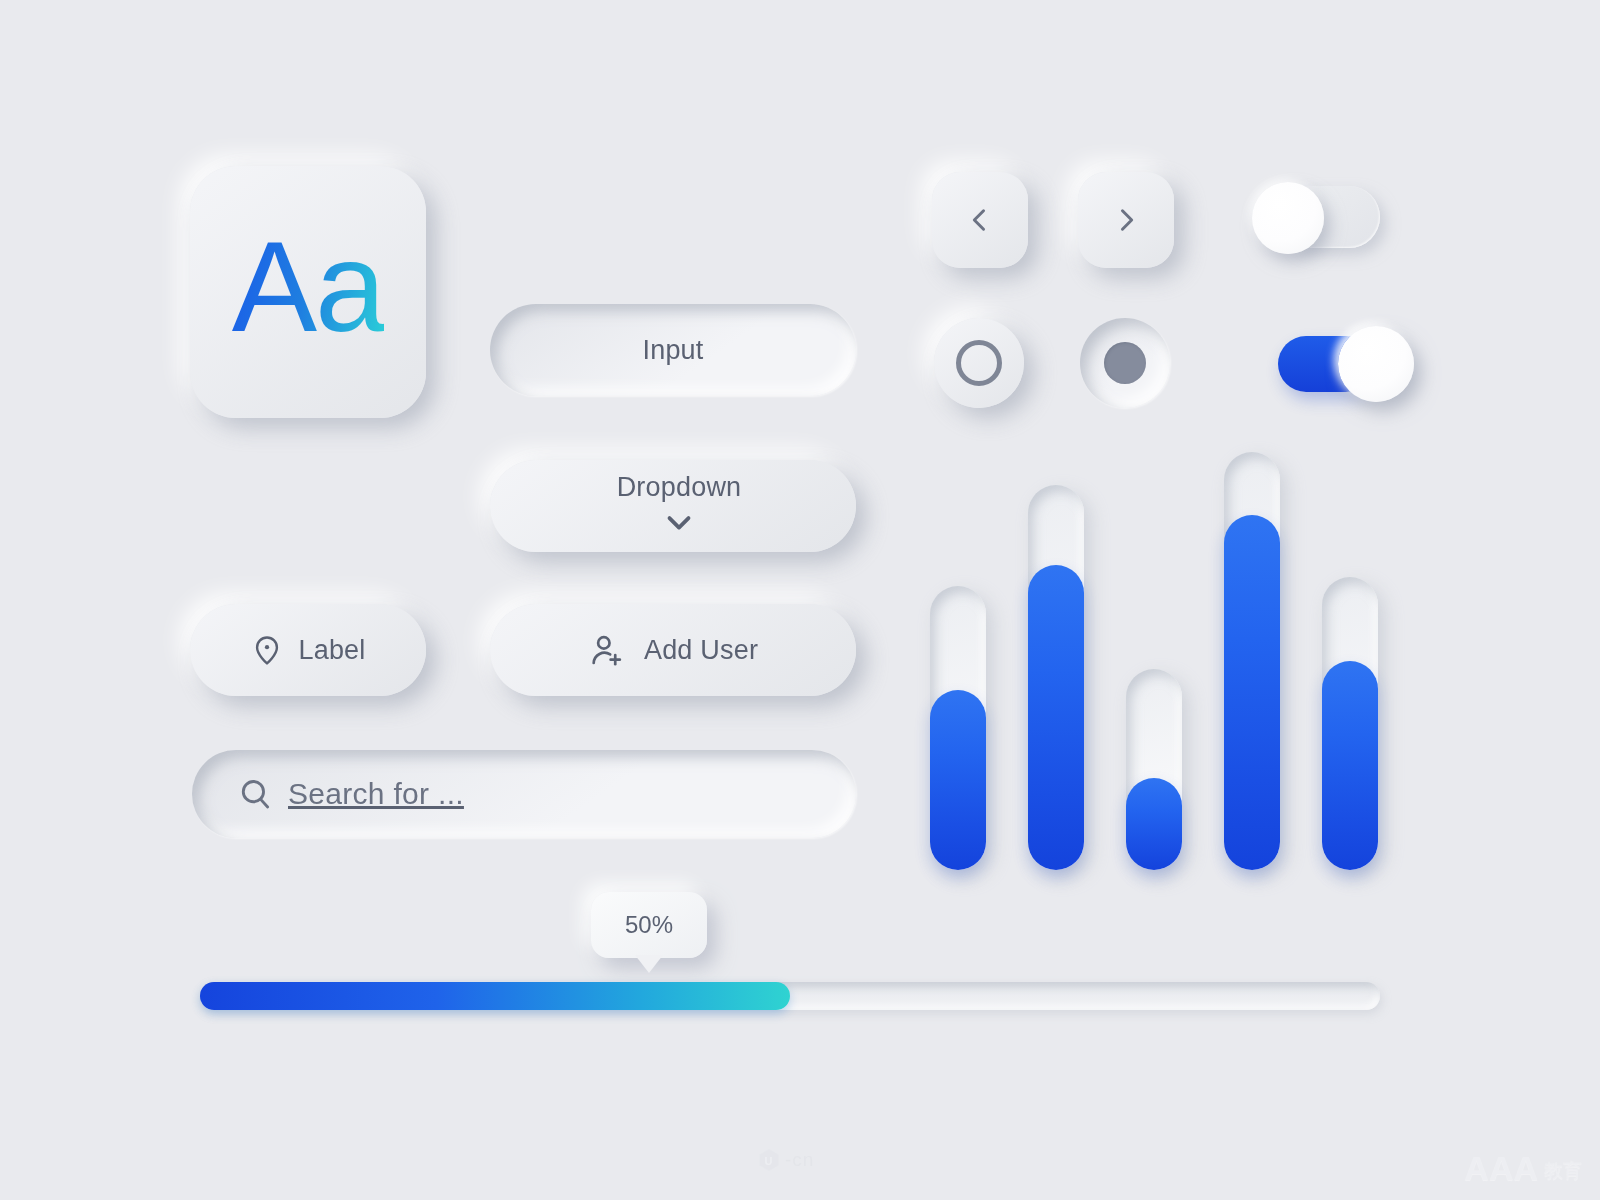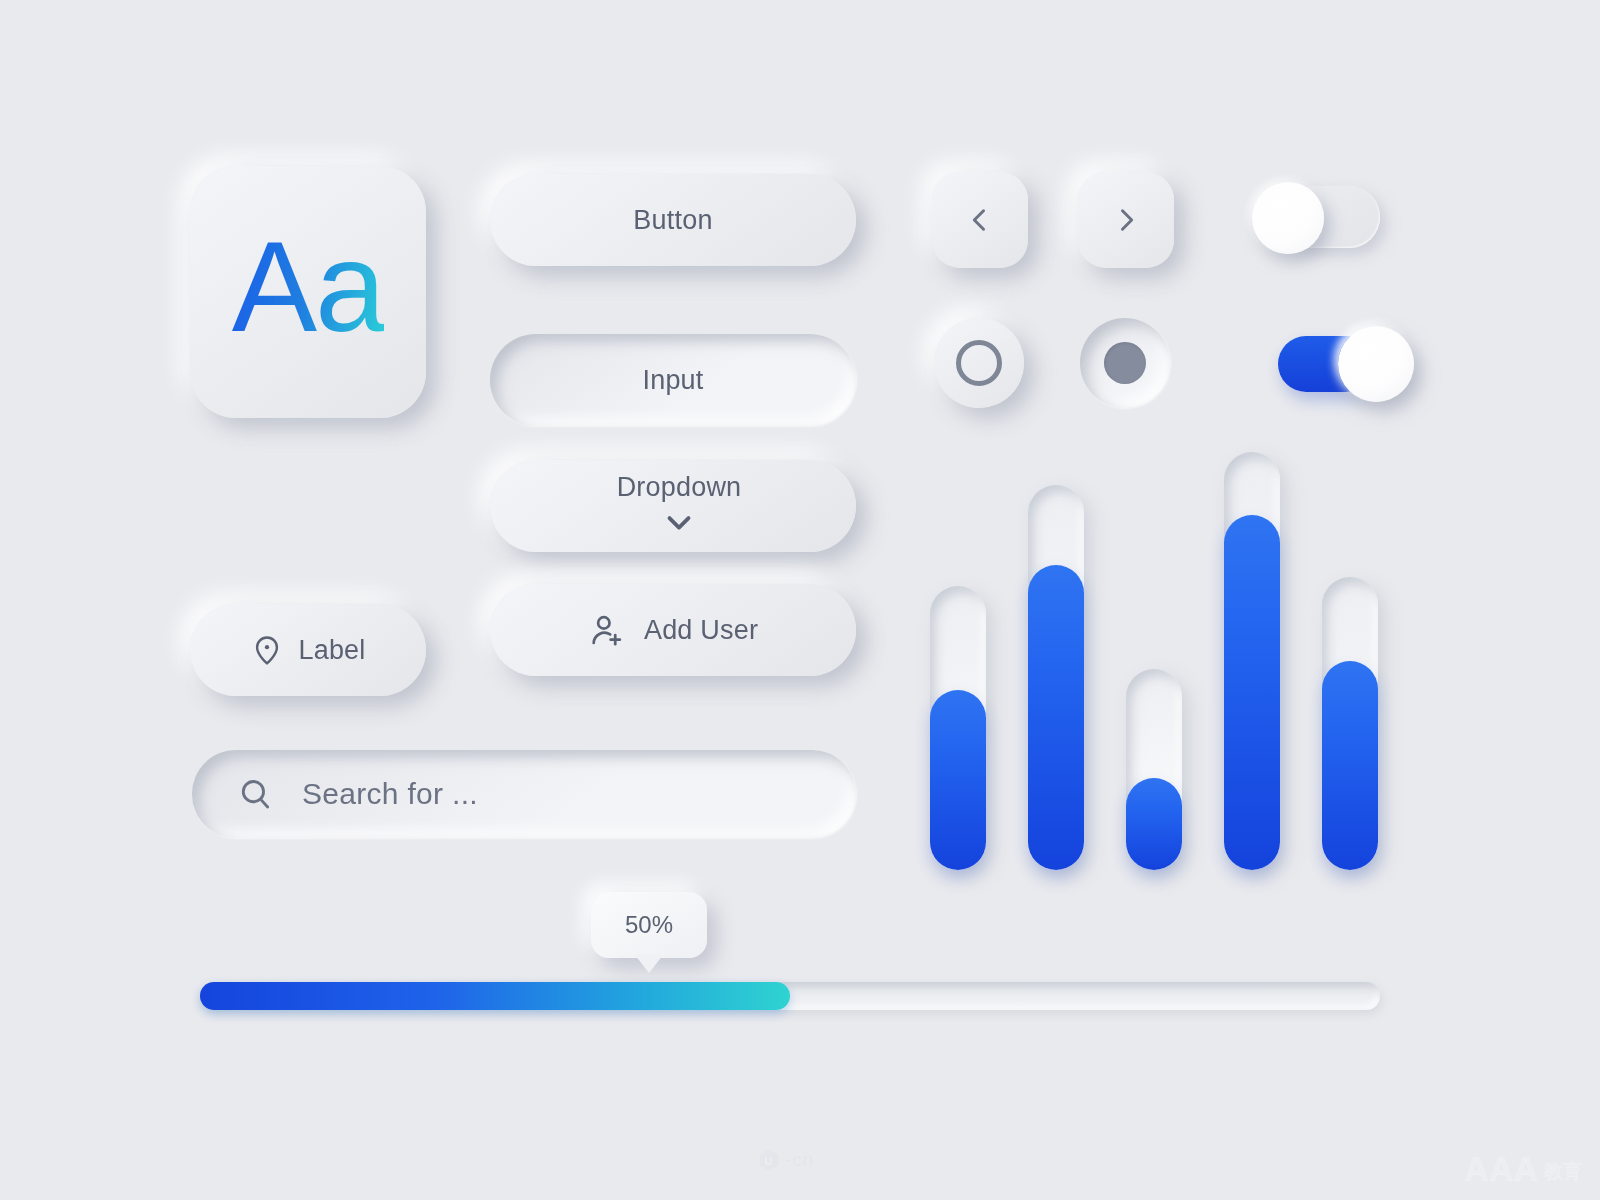--- a/index.html
+++ b/index.html
@@ -58,40 +58,40 @@
   .pill {
     position: absolute;
     border-radius: 999px;
     display: flex; align-items: center; justify-content: center;
     font-size: 27px; font-weight: 500;
     color: #5a6172;
     letter-spacing: .2px;
   }
 
   #btn-button { left: 490px; top: 174px;  width: 366px; height: 92px; }
-  #btn-input  { left: 490px; top: 334px;  width: 366px; height: 92px; }
+  #btn-input  { left: 490px; top: 304px;  width: 366px; height: 92px; }
   #btn-share  { left: 190px; top: 460px;  width: 236px; height: 92px; gap: 16px; }
   #btn-dropdown { left: 490px; top: 460px; width: 366px; height: 92px; }
   #btn-label  { left: 190px; top: 604px;  width: 236px; height: 92px; gap: 14px; }
-  #btn-adduser { left: 490px; top: 584px; width: 366px; height: 92px; gap: 18px; }
+  #btn-adduser { left: 490px; top: 604px; width: 366px; height: 92px; gap: 18px; }
 
   #btn-dropdown .dd-inner {
     display: flex; align-items: center;
     width: 100%; padding: 0 40px 0 52px;
     justify-content: space-between;
     flex-direction: column;
   }
 
   
   #search-bar {
     position: absolute; left: 192px; top: 750px;
     width: 664px; height: 88px;
     border-radius: 999px;
     display: flex; align-items: center;
-    padding-left: 44px; gap: 28px;
+    padding-left: 44px; gap: 14px; text-decoration: underline;
   }
   #search-placeholder {
     font-size: 30px; color: #6b7283; letter-spacing: .3px;
   }
 
   
   .nav-sq {
     position: absolute;
     width: 96px; height: 96px;
     border-radius: 28px;
@@ -234,23 +234,20 @@
 </style>
 </head>
 <body>
 
 <div class="stage">
 
   <div class="raised" id="aa-tile">
     <span id="aa-text">Aa</span>
   </div>
 
-  <div class="pill raised" id="btn-button">
-    <span>Button</span>
-  </div>
 
   <div class="pill inset" id="btn-input">
     <span>Input</span>
   </div>
 
 
   <div class="pill raised" id="btn-dropdown">
     <span class="dd-inner">
       <span>Dropdown</span>
       <span>

